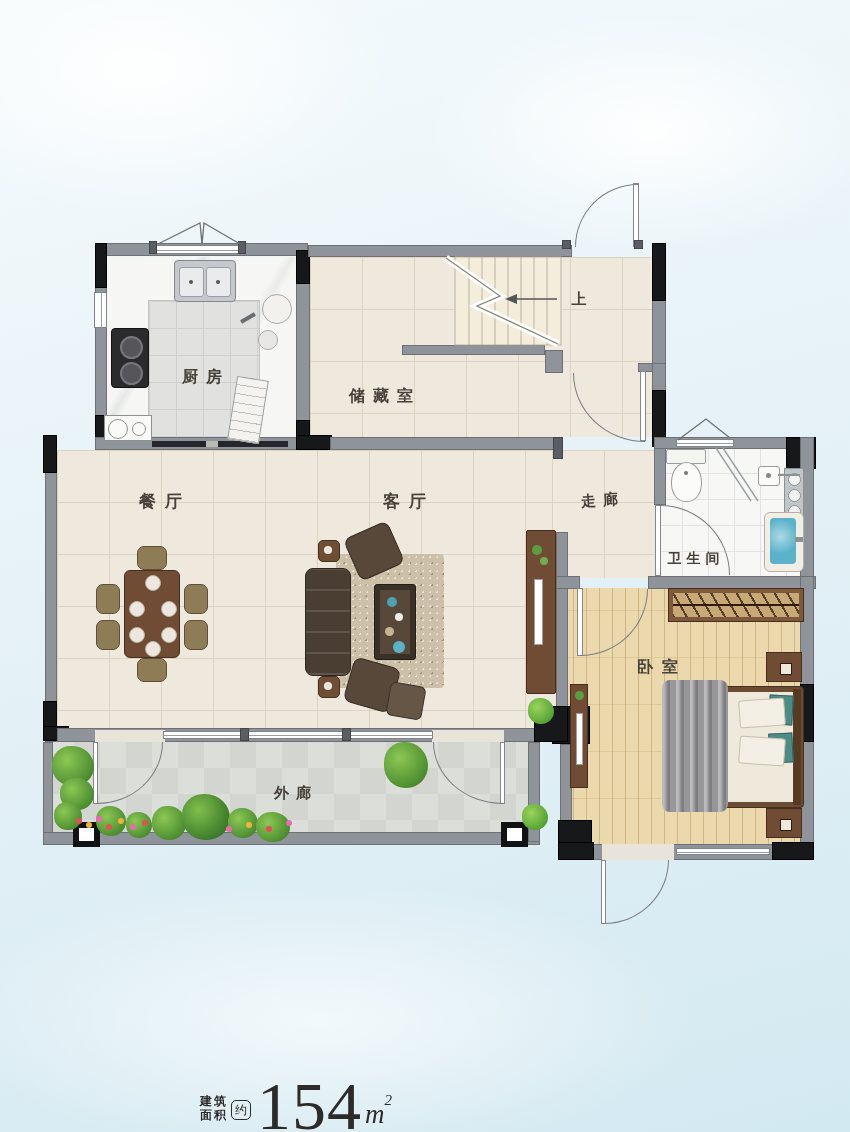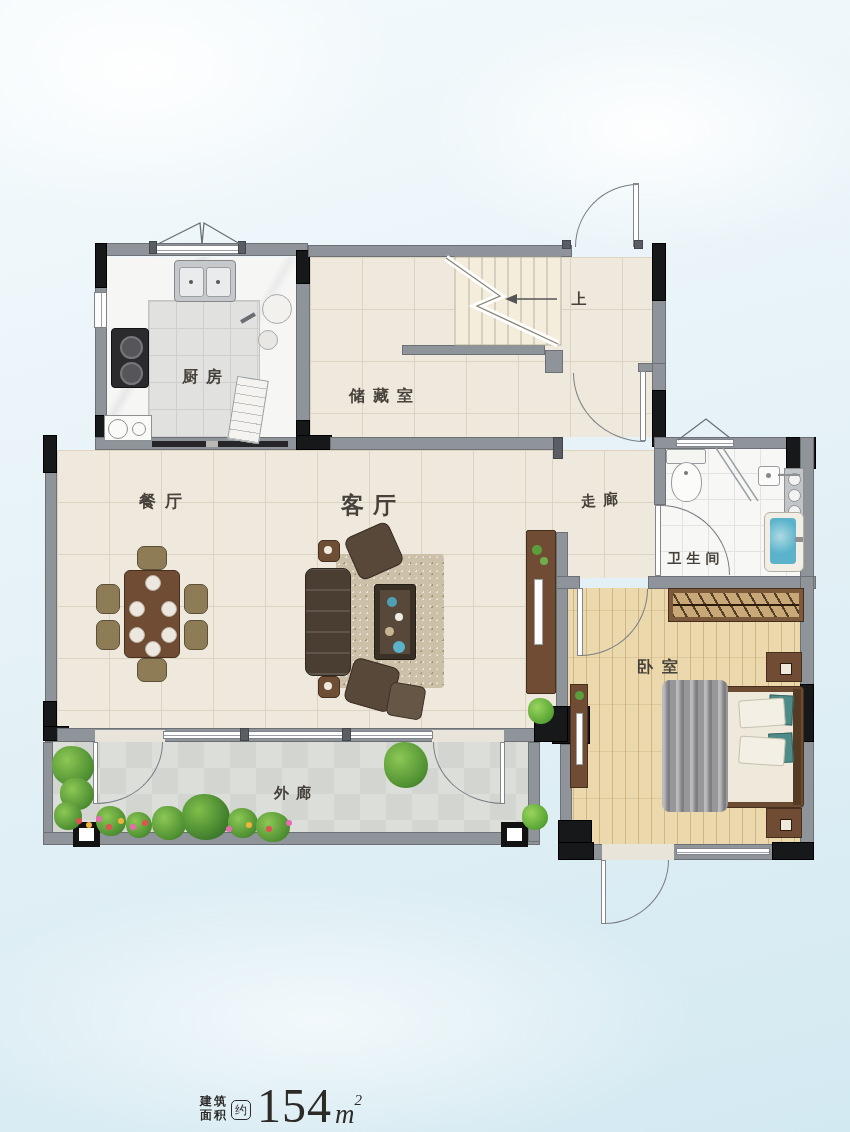--- a/index.html
+++ b/index.html
@@ -48,21 +48,21 @@
   .bush{position:absolute;border-radius:46% 54% 50% 50%;
     background:radial-gradient(circle at 35% 35%,#8cc855,#4e8f31 70%,#3a6e24);}
   .flowers{position:absolute;width:6px;height:6px;border-radius:50%;background:#e05252;}
   .column{position:absolute;background:#121212;box-sizing:border-box;}
   .column>div{position:absolute;left:4px;top:4px;right:4px;bottom:4px;background:#fff;border:2px solid #121212;box-sizing:border-box;}
   
   #caption{position:absolute;left:200px;top:1066px;height:66px;display:flex;align-items:flex-end;color:#2c2b28;}
   .cap-prefix{font-size:12px;line-height:14px;letter-spacing:2px;margin:0 3px 10px 0;font-weight:600;}
   .cap-approx{font-size:12px;border:1.4px solid #2c2b28;border-radius:5px;width:18px;height:18px;
     display:flex;align-items:center;justify-content:center;margin:0 6px 12px 0;}
-  .cap-value{font-size:48px;line-height:52px;letter-spacing:1px;margin-top:8px;}
+  .cap-value{font-size:68px;line-height:52px;letter-spacing:1px;margin-top:8px;}
   .cap-unit{font-size:27px;font-style:italic;margin:0 0 2px 3px;}
   .cap-sup{font-size:15px;font-style:italic;vertical-align:18px;}
   .cap-layout{font-size:41px;line-height:46px;letter-spacing:10px;margin:0 0 2px 42px;font-weight:600;}
 </style>
 </head>
 <body>
 
 <div id="canvas">
 
   <div class="cloud" style="left:-120px;top:-80px;width:520px;height:300px;"></div>
@@ -305,21 +305,21 @@
     <polyline points="678,440 706,419 730,438" fill="none" stroke="#6c7075" stroke-width="1.3"></polyline>
 
     <path d="M716,448 L751,501 M723,448 L758,501" stroke="#9aa0a6" stroke-width="1.4"></path>
 
     <line x1="778" y1="475" x2="800" y2="475" stroke="#8d9194" stroke-width="2"></line>
   </svg>
 
   <div class="lab" style="left:168px;top:367px;width:76px;font-size:16px;letter-spacing:8px;">厨房</div>
   <div class="lab" style="left:330px;top:386px;width:110px;font-size:16px;letter-spacing:8px;">储藏室</div>
   <div class="lab" style="left:120px;top:490px;width:90px;font-size:17px;letter-spacing:9px;">餐厅</div>
-  <div class="lab" style="left:328px;top:490px;width:90px;font-size:23px;letter-spacing:9px;">客厅</div>
+  <div class="lab" style="left:364px;top:490px;width:90px;font-size:17px;letter-spacing:9px;">客厅</div>
   <div class="lab" style="left:568px;top:491px;width:70px;font-size:15px;letter-spacing:7px;transform:rotate(-4deg);">走廊</div>
   <div class="lab" style="left:658px;top:550px;width:76px;font-size:14px;letter-spacing:5px;">卫生间</div>
   <div class="lab" style="left:622px;top:657px;width:80px;font-size:16px;letter-spacing:9px;">卧室</div>
   <div class="lab" style="left:258px;top:784px;width:76px;font-size:15px;letter-spacing:7px;">外廊</div>
   <div class="lab" style="left:568px;top:290px;width:22px;font-size:15px;letter-spacing:0;">上</div>
 
   <div id="caption">
     <div class="cap-prefix">
       <div>建筑</div>
       <div>面积</div>

